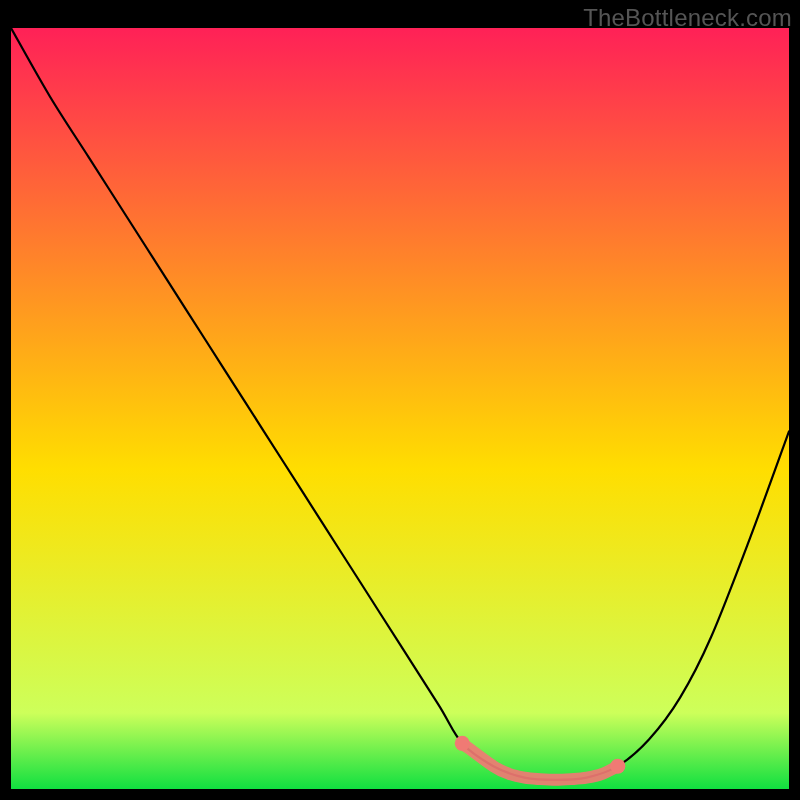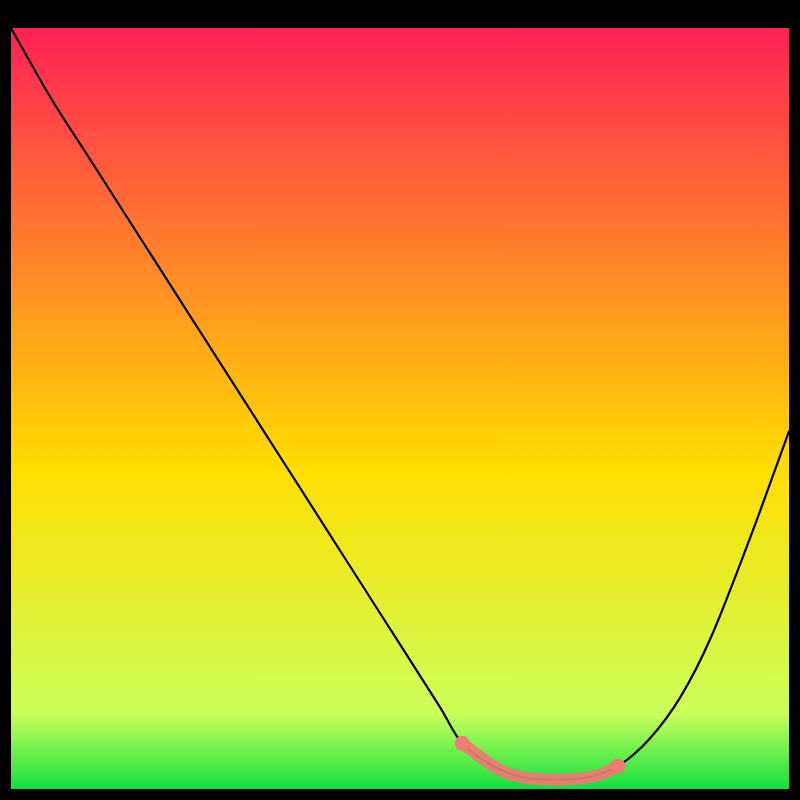--- a/index.html
+++ b/index.html
@@ -36,20 +36,21 @@
   .plot-area svg {
     display: block;
     width: 100%;
     height: 100%;
   }
 </style>
 </head>
 <body>
 
 <div class="container">
+  <div class="watermark">TheBottleneck.com</div>
   <div class="plot-area">
     <svg id="svg" viewBox="0 0 778 761" preserveAspectRatio="none">
         <defs>
           <linearGradient id="bg-grad" x1="0" y1="0" x2="0" y2="1">
             <stop offset="0%" stop-color="#ff2157"></stop>
             <stop offset="57.99999999999999%" stop-color="#ffde00"></stop>
             <stop offset="90%" stop-color="#cdff5a"></stop>
             <stop offset="100%" stop-color="#10e040"></stop>
           </linearGradient>
         </defs>

